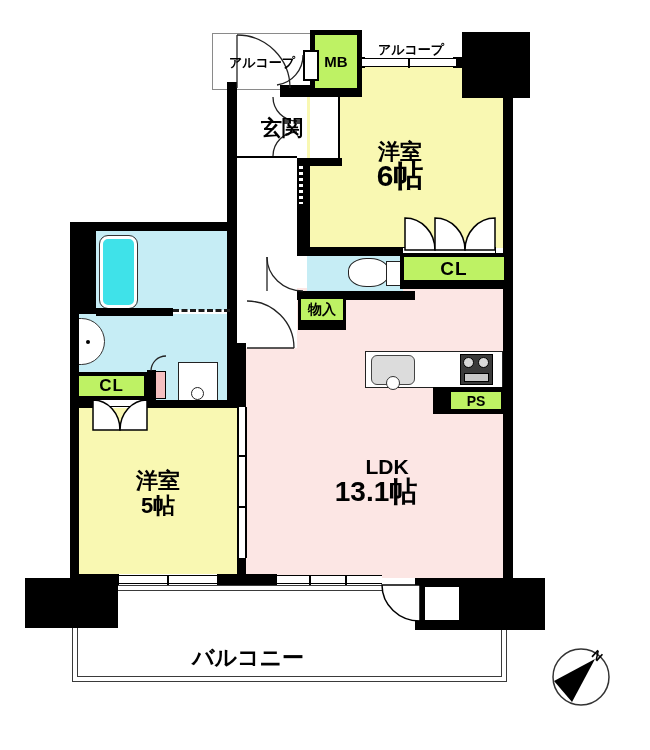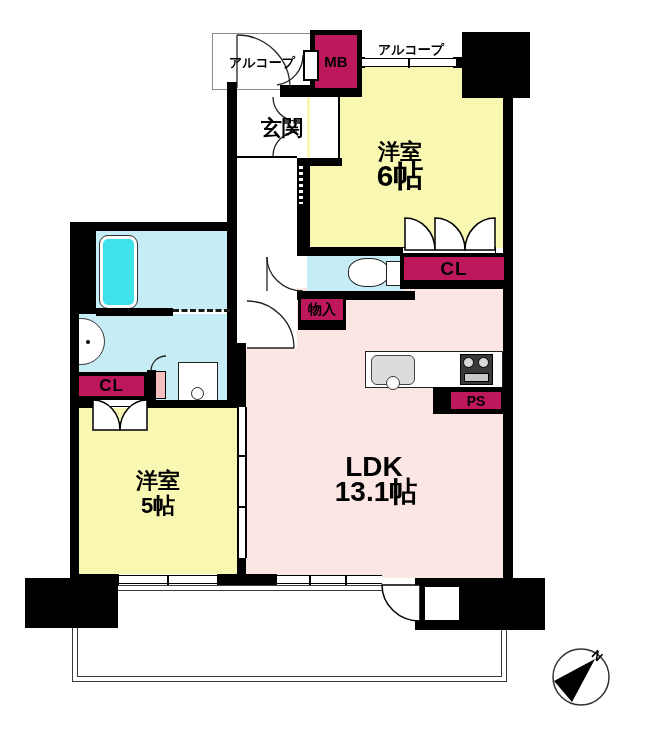--- a/index.html
+++ b/index.html
@@ -3,21 +3,21 @@
 <meta charset="utf-8">
 <style>
   html,body{margin:0;padding:0;background:#fff;}
   .plan{position:relative;width:650px;height:750px;background:#fff;overflow:hidden;
         font-family:"Liberation Sans","DejaVu Sans",sans-serif;}
   .abs{position:absolute;}
   .wall{position:absolute;background:var(--c-wall,#000);z-index:5;}
   .room{position:absolute;z-index:2;}
   .white{position:absolute;background:#fff;z-index:3;}
   .fix{position:absolute;z-index:4;box-sizing:border-box;}
-  .box{position:absolute;background:#be185d;box-sizing:border-box;z-index:6;
+  .box{position:absolute;background:#bef264;box-sizing:border-box;z-index:6;
        display:flex;align-items:center;justify-content:center;font-weight:bold;color:#000;}
   .winstrip{position:absolute;background:#fff;border-top:1.5px solid #000;border-bottom:1.5px solid #000;
        box-sizing:border-box;z-index:6;}
   .tick{position:absolute;background:#000;z-index:7;}
   .lbl{position:absolute;transform:translate(-50%,-50%);font-weight:bold;color:#000;
        white-space:nowrap;z-index:8;line-height:1.05;}
   .overlay{position:absolute;left:0;top:0;z-index:7;}
   .balc{position:absolute;box-sizing:border-box;border:1.5px solid #3a3a3a;z-index:1;background:#fff;}
   .balc2{position:absolute;box-sizing:border-box;border:1px solid #3a3a3a;z-index:1;background:#fff;}
   .dots-v{position:absolute;z-index:6;
@@ -161,22 +161,23 @@
     </g>
   </svg>
 
   <div class="lbl" style="left:262px;top:63px;font-size:13px;">アルコープ</div>
   <div class="lbl" style="left:411px;top:50px;font-size:13px;">アルコープ</div>
   <div class="lbl" style="left:282px;top:128px;font-size:21px;">玄関</div>
   <div class="lbl" style="left:400px;top:152px;font-size:22px;">洋室</div>
   <div class="lbl" style="left:400px;top:176px;font-size:30px;">6帖</div>
   <div class="lbl" style="left:158px;top:481px;font-size:22px;">洋室</div>
   <div class="lbl" style="left:158px;top:506px;font-size:22px;">5帖</div>
-  <div class="lbl" style="left:374px;top:467px;font-size:28px;">LDK</div>
+  <div class="lbl" style="left:387px;top:467px;font-size:21px;">LDK</div>
   <div class="lbl" style="left:376px;top:492px;font-size:28px;">13.1帖</div>
+  <div class="lbl" style="left:248px;top:658px;font-size:22px;">バルコニー</div>
 
   <svg class="abs" style="left:544px;top:640px;z-index:8;" width="74" height="74" viewBox="0 0 74 74">
     <circle cx="37" cy="37" r="28" fill="#fff" stroke="#333" stroke-width="1.5"></circle>
     <polygon points="51,19 10,41 28,62" fill="#000"></polygon>
     <text x="53" y="20" font-size="13" font-weight="bold" fill="#000" text-anchor="middle" transform="rotate(42 53 16)">N</text>
   </svg>
 
 </div>
 
 </body></html>

